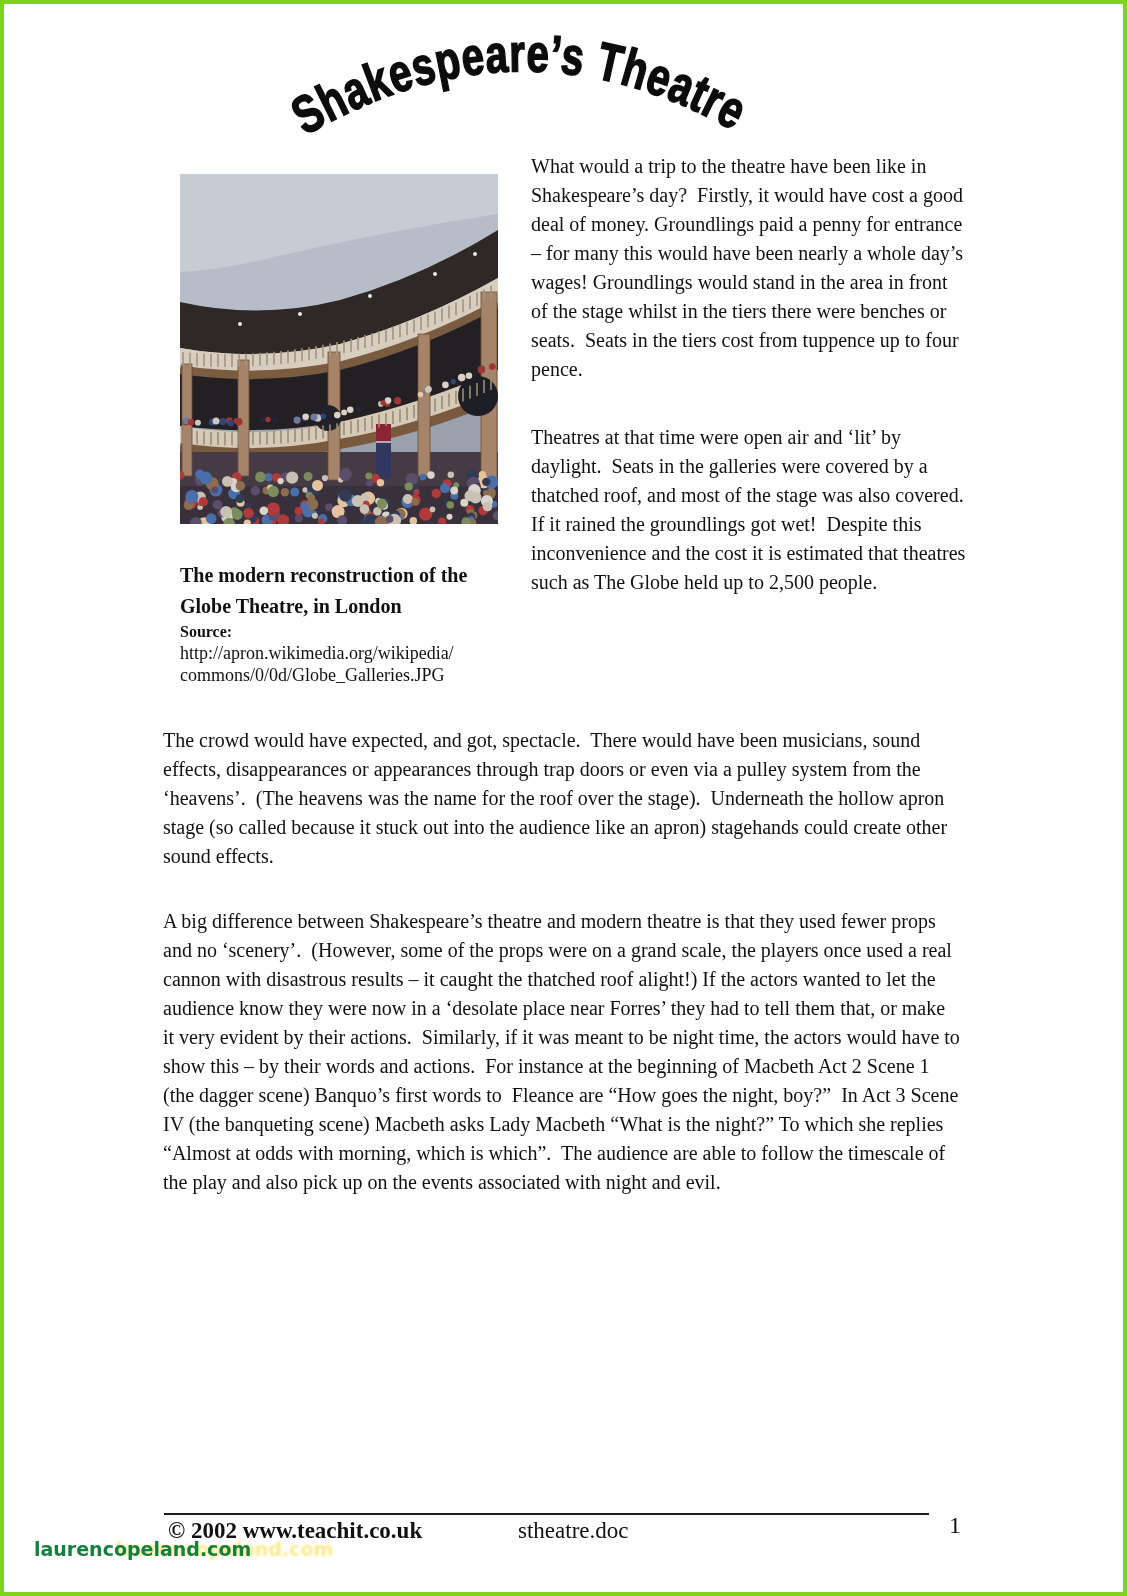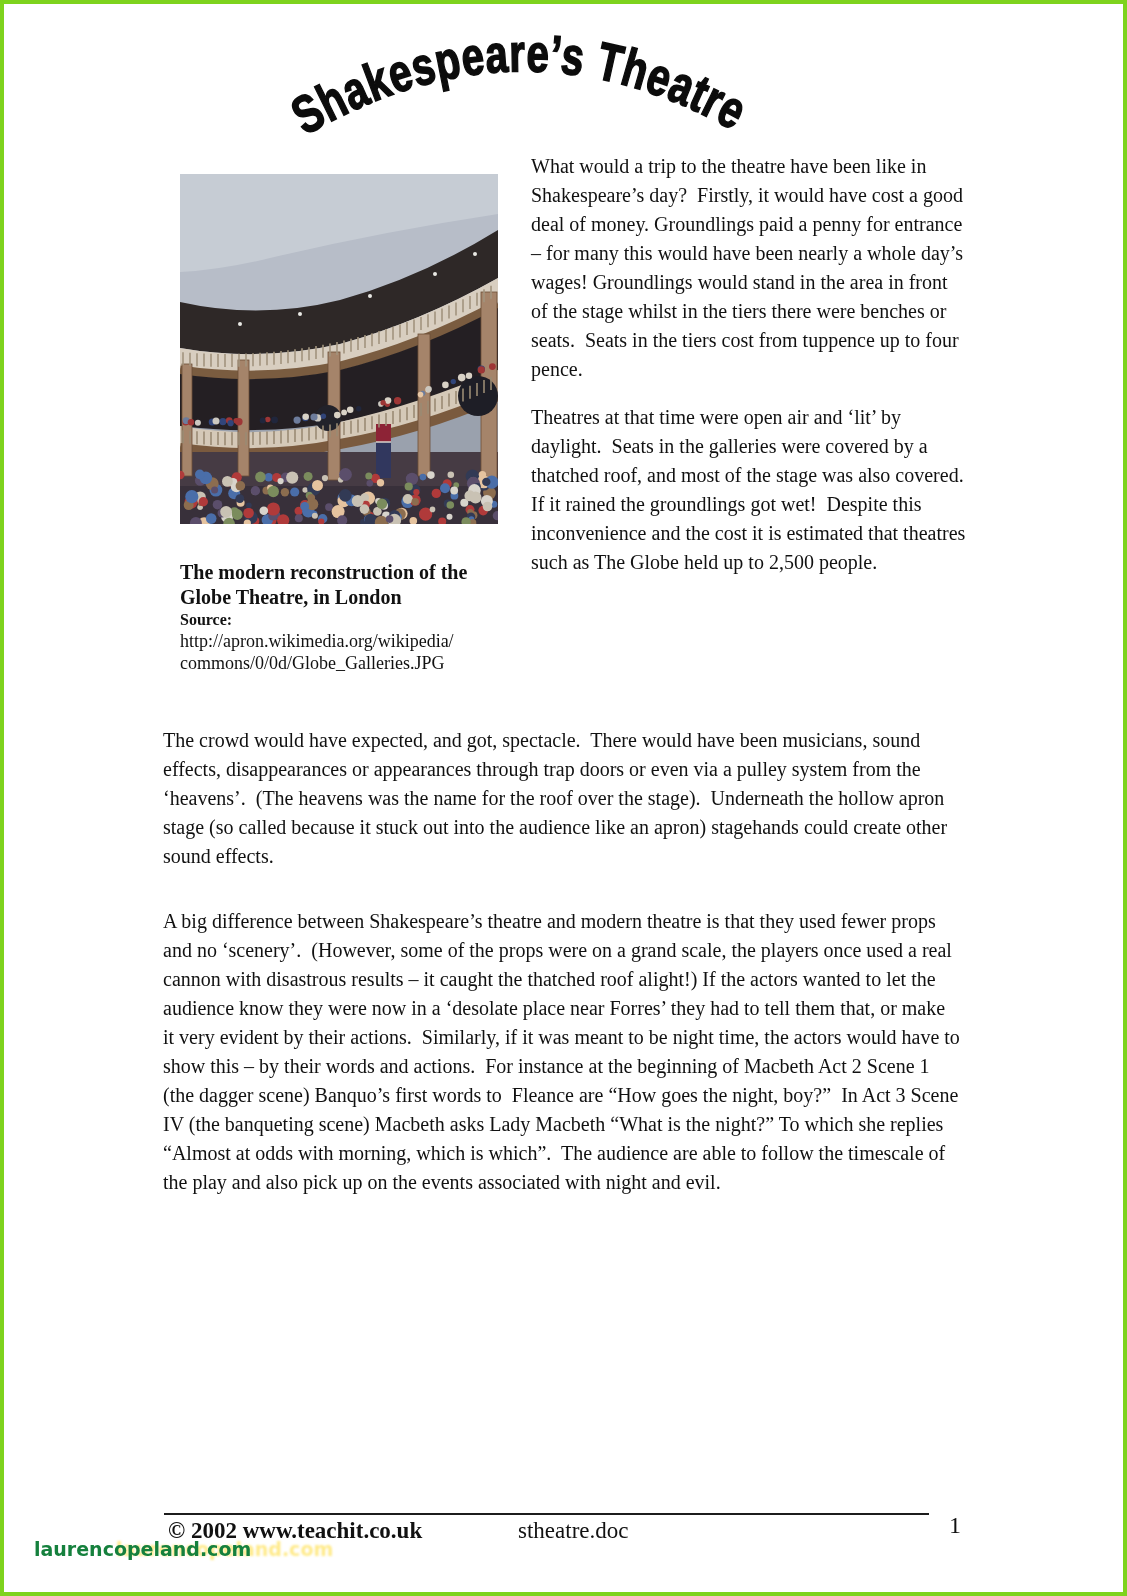--- a/index.html
+++ b/index.html
@@ -18,26 +18,26 @@
     font-family:"Liberation Sans", sans-serif;
     font-weight:bold;font-size:53px;fill:#0c0c0c;stroke:#0c0c0c;stroke-width:1.6px;
     letter-spacing:1px;
   }
   .photo{
     position:absolute;left:176px;top:170px;width:318px;height:350px;
     background:#9aa1ad;overflow:hidden;
   }
   .photo svg{display:block;}
   .caption{position:absolute;left:176px;top:556px;width:320px;}
-  .caption-title{font-weight:bold;font-size:20px;line-height:25px;}
+  .caption-title{font-weight:bold;font-size:20px;line-height:31px;}
   .caption-source-label{font-weight:bold;font-size:16px;line-height:20px;}
   .caption-url{font-size:18px;line-height:22px;}
   .col-text{position:absolute;left:527px;top:148px;width:436px;}
   .para{font-size:20px;line-height:29px;white-space:pre-wrap;margin:0;}
-  .col-text .para + .para{margin-top:19px;}
+  .col-text .para + .para{margin-top:39px;}
   .wide-text{position:absolute;left:159px;top:722px;width:798px;}
   .wide-text .para + .para{margin-top:36px;}
   .footer-divider{position:absolute;left:160px;top:1509px;width:765px;border-top:2px solid #1c1c1c;}
   .footer-copyright{position:absolute;left:164px;top:1514px;font-size:23px;font-weight:bold;}
   .footer-filename{position:absolute;left:514px;top:1514px;font-size:23px;}
   .footer-pagenum{position:absolute;left:945px;top:1508px;font-size:24px;}
   .watermark-wrap{position:absolute;left:0;top:1532px;width:400px;height:32px;}
   .watermark-ghost{
     position:absolute;left:112px;top:2px;
     font-family:"DejaVu Sans", sans-serif;font-weight:bold;font-size:19px;

